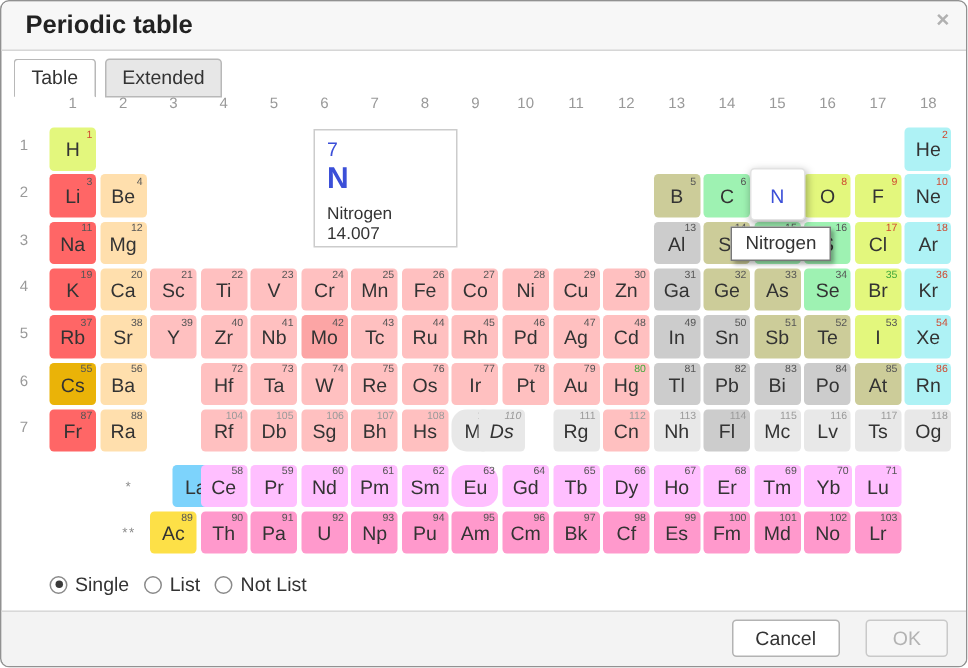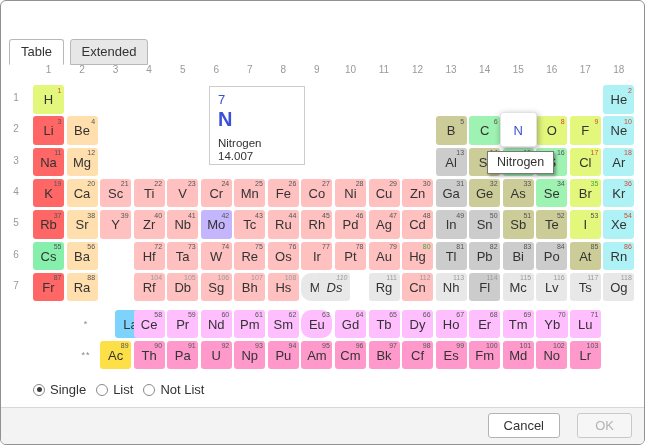--- a/index.html
+++ b/index.html
@@ -35,20 +35,24 @@
   .btn{position:absolute;top:5px;height:25px;border-radius:3px;font-size:13px;box-sizing:border-box;
        font-family:"Liberation Sans","DejaVu Sans",sans-serif;cursor:pointer;}
   .btn.cancel{right:84px;background:#fff;border:1px solid #b3b3b3;color:#333;padding:0 15px;}
   .btn.ok{right:12px;background:#f6f6f6;border:1px solid #c9c9c9;color:#b3b3b3;padding:0 17px;}
 </style>
 </head>
 <body>
 
 <div class="dialog">
 
+  <div class="hdr">
+    <div class="title">Periodic table</div>
+    <div class="close">×</div>
+  </div>
 
   <div class="tabs">
     <div class="tab active" id="tab0">Table</div>
     <div class="tab" id="tab1">Extended</div>
   </div>
 
   <div id="pt-grid">
       <div class="glabel" style="left: 32px;">1</div>
       <div class="glabel" style="left: 65.55px;">2</div>
       <div class="glabel" style="left: 99.1px;">3</div>
@@ -234,21 +238,21 @@
         <span class="sym">Y</span>
       </div>
       <div class="cell" style="left: 132.65px; top: 209.2px; background: rgb(255, 192, 192);">
         <span class="num" style="color: rgb(85, 85, 85);">40</span>
         <span class="sym">Zr</span>
       </div>
       <div class="cell" style="left: 166.2px; top: 209.2px; background: rgb(255, 192, 192);">
         <span class="num" style="color: rgb(85, 85, 85);">41</span>
         <span class="sym">Nb</span>
       </div>
-      <div class="cell" style="left: 199.75px; top: 209.2px; background: #c4b5fd;">
+      <div class="cell" style="left: 199.75px; top: 209.2px; background: #fca5a5;">
         <span class="num" style="color: rgb(85, 85, 85);">42</span>
         <span class="sym">Mo</span>
       </div>
       <div class="cell" style="left: 233.3px; top: 209.2px; background: rgb(255, 192, 192);">
         <span class="num" style="color: rgb(85, 85, 85);">43</span>
         <span class="sym">Tc</span>
       </div>
       <div class="cell" style="left: 266.85px; top: 209.2px; background: rgb(255, 192, 192);">
         <span class="num" style="color: rgb(85, 85, 85);">44</span>
         <span class="sym">Ru</span>
@@ -286,21 +290,21 @@
         <span class="sym">Te</span>
       </div>
       <div class="cell" style="left: 568.8px; top: 209.2px; background: rgb(227, 247, 125);">
         <span class="num" style="color: rgb(85, 85, 85);">53</span>
         <span class="sym">I</span>
       </div>
       <div class="cell" style="left: 602.35px; top: 209.2px; background: rgb(174, 242, 245);">
         <span class="num" style="color: rgb(207, 74, 49);">54</span>
         <span class="sym">Xe</span>
       </div>
-      <div class="cell" style="left: 32px; top: 240.5px; background: #86efac; padding-left: 16px;">
+      <div class="cell" style="left: 32px; top: 240.5px; background: #eab308; padding-left: 16px;">
         <span class="num" style="color: rgb(85, 85, 85);">55</span>
         <span class="sym">Cs</span>
       </div>
       <div class="cell" style="left: 65.55px; top: 240.5px; background: rgb(255, 223, 173);">
         <span class="num" style="color: rgb(85, 85, 85);">56</span>
         <span class="sym">Ba</span>
       </div>
       <div class="cell" style="left: 132.65px; top: 240.5px; background: rgb(255, 192, 192);">
         <span class="num" style="color: rgb(85, 85, 85);">72</span>
         <span class="sym">Hf</span>

